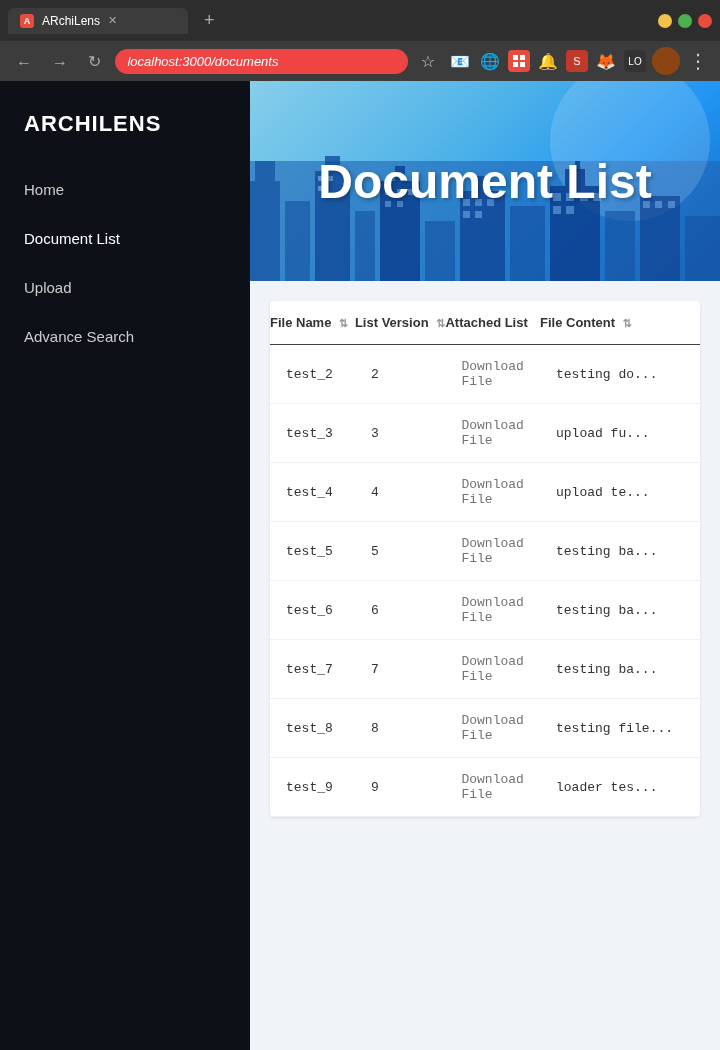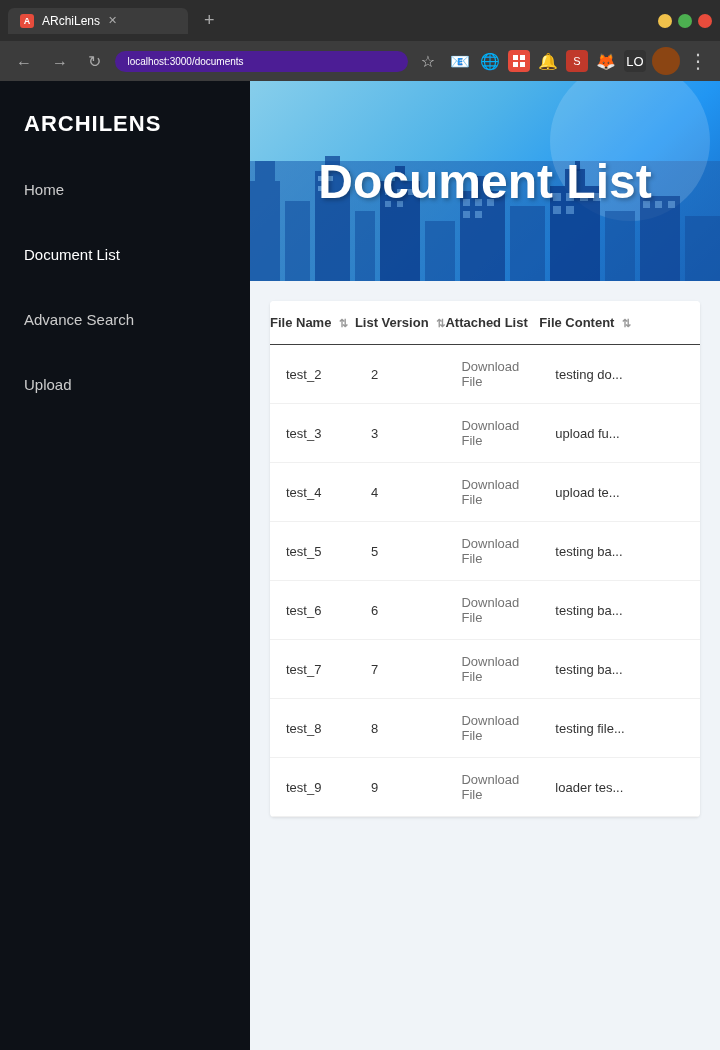--- a/index.html
+++ b/index.html
@@ -12,32 +12,32 @@
     .tab.active { background: #3c3c3c; color: #fff; }
     .tab-close { cursor: pointer; color: #aaa; font-size: 11px; }
     .window-controls { margin-left: auto; display: flex; gap: 6px; }
     .wc { width: 14px; height: 14px; border-radius: 50%; cursor: pointer; border: none; font-size: 10px; display: flex; align-items: center; justify-content: center; color: #555; }
     .wc.minimize { background: #f0c14b; }
     .wc.maximize { background: #4caf50; }
     .wc.close { background: #e74c3c; }
     .new-tab-btn { background: none; border: none; color: #aaa; font-size: 18px; cursor: pointer; padding: 4px 8px; }
     .address-bar { display: flex; align-items: center; padding: 6px 10px; background: #3c3c3c; gap: 8px; }
     .nav-btn { background: none; border: none; color: #aaa; font-size: 16px; cursor: pointer; padding: 2px 6px; }
-    .address-input { flex: 1; background: #4c1d95; border: none; color: #fff; padding: 5px 12px; border-radius: 20px; font-size: 10px; outline: none; }
+    .address-input { flex: 1; background: #ef4444; border: none; color: #fff; padding: 5px 12px; border-radius: 20px; font-size: 13px; outline: none; font-style: italic; }
     .toolbar-icons { display: flex; gap: 6px; align-items: center; }
     .toolbar-icon { width: 24px; height: 24px; border-radius: 50%; display: flex; align-items: center; justify-content: center; cursor: pointer; font-size: 13px; color: #ccc; }
     .profile-icon { width: 28px; height: 28px; border-radius: 50%; background: #8b4513; display: flex; align-items: center; justify-content: center; }
 
     
     .app-container { display: flex; flex: 1; overflow: hidden; }
 
     
     .sidebar { width: 250px; background: #0d1117; flex-shrink: 0; display: flex; flex-direction: column; padding: 20px 0; }
     .sidebar-logo { color: #fff; font-size: 22px; font-weight: bold; padding: 10px 24px 30px; letter-spacing: 1px; }
-    .sidebar-nav { display: flex; flex-direction: column; gap: 20px; }
+    .sidebar-nav { display: flex; flex-direction: column; gap: 4px; }
     .sidebar-item { color: #ccc; padding: 14px 24px; cursor: pointer; font-size: 15px; transition: background 0.2s; }
     .sidebar-item.active { color: #fff; }
 
     
     .main-content { flex: 1; background: #f0f4f8; overflow-y: auto; display: flex; flex-direction: column; }
 
     
     .hero-banner { background: linear-gradient(135deg, #87ceeb 0%, #4fb3e8 40%, #2196f3 70%, #1565c0 100%); min-height: 200px; display: flex; align-items: center; justify-content: center; position: relative; overflow: hidden; flex-shrink: 0; }
     .hero-banner::before {
       content: '';
@@ -48,21 +48,21 @@
         linear-gradient(transparent 40%, rgba(30,100,180,0.6) 40%);
     }
     .buildings-svg { position: absolute; bottom: 0; left: 0; right: 0; }
     .hero-title { color: #fff; font-size: 48px; font-weight: bold; text-shadow: 2px 2px 4px rgba(0,0,0,0.3); position: relative; z-index: 1; }
 
     
     .table-section { padding: 20px; flex: 1; }
     .data-table { width: 100%; border-collapse: collapse; background: #fff; border-radius: 4px; overflow: hidden; box-shadow: 0 1px 3px rgba(0,0,0,0.1); }
     .data-table th { background: #fff; padding: 14px 0; text-align: left; font-size: 13px; font-weight: 600; color: #333; border-bottom: 1px solid #404040; white-space: nowrap; }
     .data-table th .sort-icon { color: #999; font-size: 11px; margin-left: 4px; }
-    .data-table td { padding: 14px 16px; font-size: 13px; color: #333; border-bottom: 1px solid #f0f0f0; }
+    .data-table td { padding: 14px 16px; font-size: 13px; color: #333; border-bottom: 1px solid #f0f0f0; font-family: Liberation Mono, monospace; }
     .download-link { color: #737373; text-decoration: none; cursor: pointer; }
     .col-filename { width: 20%; }
     .col-version { width: 18%; }
     .col-attached { width: 22%; }
     .col-content { width: 40%; }
 
     
     .main-content::-webkit-scrollbar { width: 8px; }
     .main-content::-webkit-scrollbar-track { background: #e0e0e0; }
     .main-content::-webkit-scrollbar-thumb { background: #aaa; border-radius: 4px; }
@@ -99,43 +99,43 @@
         <svg width="14" height="14" viewBox="0 0 14 14" fill="white">
             <rect x="1" y="1" width="5" height="5"></rect>
             <rect x="8" y="1" width="5" height="5"></rect>
             <rect x="1" y="8" width="5" height="5"></rect>
             <rect x="8" y="8" width="5" height="5"></rect>
           </svg>
       </span>
       <span class="toolbar-icon" style="font-size:16px;">🔔</span>
       <span class="toolbar-icon" style="font-size:16px;background:#c0392b;border-radius:4px;width:22px;height:22px;color:#fff;font-size:11px;">S</span>
       <span class="toolbar-icon" style="font-size:16px;">🦊</span>
-      <span class="toolbar-icon" style="background:#333;border-radius:4px;width:22px;height:22px;font-size:13px;color:#fff;">LO</span>
+      <span class="toolbar-icon" style="background:#333;border-radius:4px;width:22px;height:22px;font-size:10px;color:#fff;">LO</span>
       <div class="profile-icon"></div>
       <span class="toolbar-icon" style="font-size:20px;color:#ccc;">⋮</span>
     </div>
   </div>
 </div>
 
 <div class="app-container">
 
   <div class="sidebar">
     <div class="sidebar-logo">ARCHILENS</div>
     <nav class="sidebar-nav">
       <div class="sidebar-item">
         <span>Home</span>
       </div>
       <div class="sidebar-item active">
         <span>Document List</span>
       </div>
       <div class="sidebar-item">
+        <span>Upload</span>
+      </div>
+      <div class="sidebar-item">
         <span>Advance Search</span>
-      </div>
-      <div class="sidebar-item">
-        <span>Upload</span>
       </div>
     </nav>
   </div>
 
   <div class="main-content">
 
     <div class="hero-banner">
 
       <svg class="buildings-svg" viewBox="0 0 470 200" preserveAspectRatio="xMidYMax meet" height="200">
 

